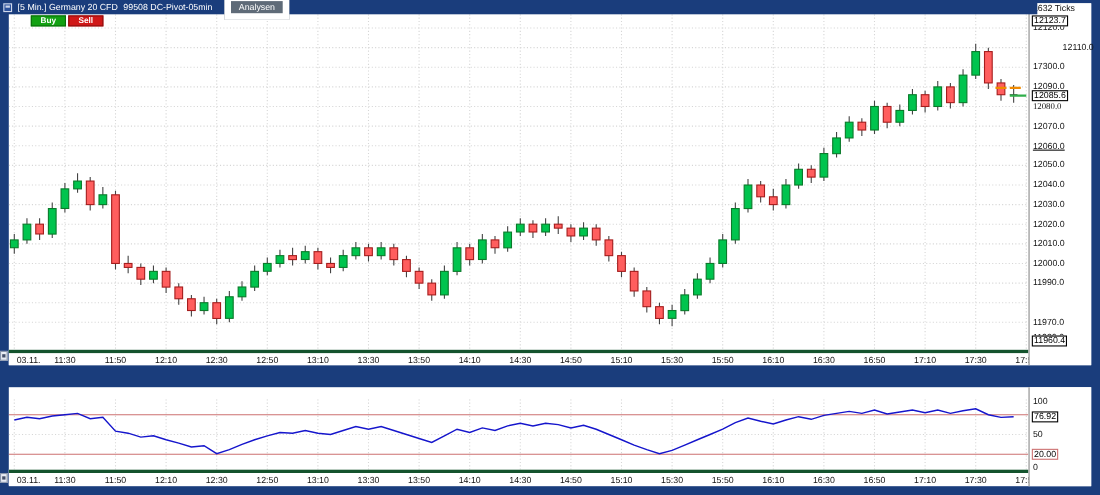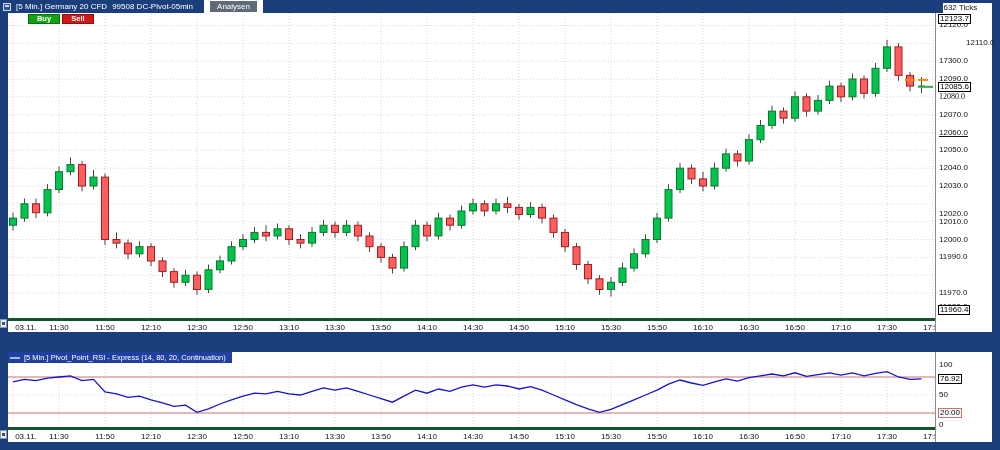--- a/index.html
+++ b/index.html
@@ -281,21 +281,21 @@
     <span class="axis-text" style="top: 18.4854px; left: 3px;">12120.0</span>
         <span class="axis-text" style="top: 36.3216px; left: 3px; margin-left: 27px;">12110.0</span>
         <span class="axis-text" style="top: 54.1579px; left: 3px;">17300.0</span>
         <span class="axis-text" style="top: 71.9942px; left: 3px;">12090.0</span>
         <span class="axis-text" style="top: 89.8304px; left: 3px; font-family: Liberation Serif, serif;">12080.0</span>
         <span class="axis-text" style="top: 107.667px; left: 3px;">12070.0</span>
         <span class="axis-text" style="top: 125.503px; left: 3px; text-decoration: underline;">12060.0</span>
         <span class="axis-text" style="top: 143.339px; left: 3px;">12050.0</span>
         <span class="axis-text" style="top: 161.175px; left: 3px;">12040.0</span>
         <span class="axis-text" style="top: 179.012px; left: 3px;">12030.0</span>
-        <span class="axis-text" style="top: 196.848px; left: 3px; margin-top: 10px;">12020.0</span>
+        <span class="axis-text" style="top: 196.848px; left: 3px;">12020.0</span>
         <span class="axis-text" style="top: 214.684px; left: 3px;">12010.0</span>
         <span class="axis-text" style="top: 232.52px; left: 3px;">12000.0</span>
         <span class="axis-text" style="top: 250.357px; left: 3px;">11990.0</span>
         <span class="axis-text" style="top: 268.193px; left: 3px; margin-top: 32px;">11980.0</span>
         <span class="axis-text" style="top: 286.029px; left: 3px;">11970.0</span>
         <span class="axis-box" style="top: 10.886px; left: 2px;">12123.7</span>
         <span class="axis-box" style="top: 78.8421px; left: 2px;">12085.6</span>
         <span class="axis-box" style="top: 302.152px; left: 2px;">11960.4</span>
       </div>
     <div id="trade-buttons">
@@ -305,24 +305,20 @@
   </div>
 
   <div id="title-bar">
     <span id="win-icon"></span>
     <span>[5 Min.] Germany 20 CFD</span>
     <span>99508 DC-Pivot-05min</span>
     <span id="analysen-tab">Analysen</span>
   </div>
 
   <div class="panel" id="sub-panel">
-    <div id="rsi-header">
-      <span id="rsi-legend-line"></span>
-      <span>[5 Min.] Pivot_Point_RSI - Express   (14, 80, 20, Continuation)</span>
-    </div>
     <svg id="rsi-svg" width="927" height="64">
         <line x1="5" x2="5" y1="0" y2="64" class="grid"></line>
         <line x1="51" x2="51" y1="0" y2="64" class="grid"></line>
         <line x1="97" x2="97" y1="0" y2="64" class="grid"></line>
         <line x1="143" x2="143" y1="0" y2="64" class="grid"></line>
         <line x1="189" x2="189" y1="0" y2="64" class="grid"></line>
         <line x1="235" x2="235" y1="0" y2="64" class="grid"></line>
         <line x1="281" x2="281" y1="0" y2="64" class="grid"></line>
         <line x1="327" x2="327" y1="0" y2="64" class="grid"></line>
         <line x1="373" x2="373" y1="0" y2="64" class="grid"></line>

